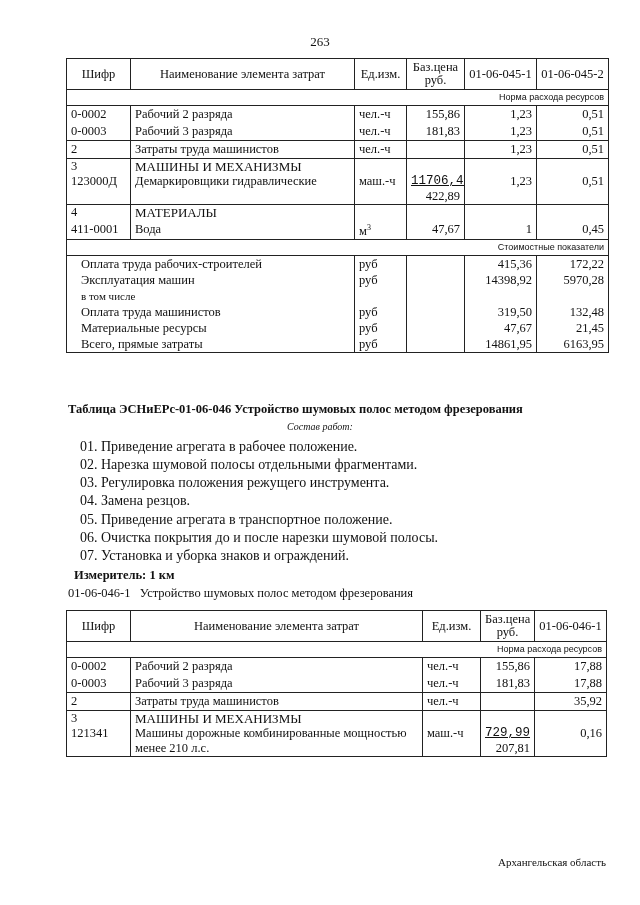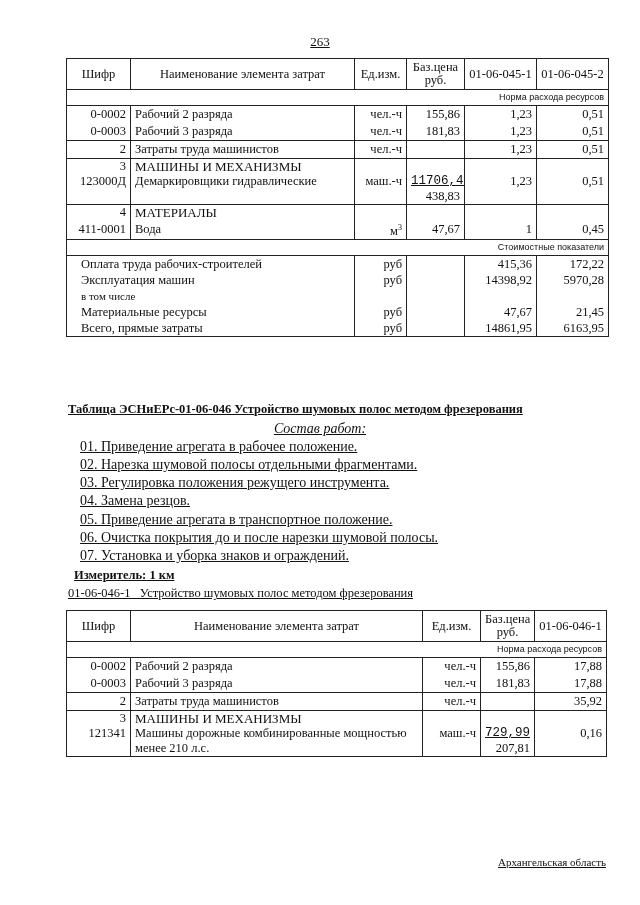--- a/index.html
+++ b/index.html
@@ -1,47 +1,47 @@
 <!DOCTYPE html>
 <html><head>
 <meta charset="utf-8">
 <style>
   html, body { margin: 0; padding: 0; background: #ffffff; }
   body {
     width: 640px; height: 905px; position: relative; overflow: hidden;
     font-family: "Liberation Serif", "DejaVu Serif", serif;
     color: #111; font-size: 12.5px;
   }
-  .abs { position: absolute; text-decoration: underline; }
+  .abs { position: absolute; }
   .page-num { left: 0; width: 640px; top: 34px; text-align: center; font-size: 13px; }
 
   table.est {
     position: absolute; border-collapse: collapse; table-layout: fixed;
     font-size: 12.5px;
   }
   table.est td, table.est th {
     border: 1px solid #222; padding: 0 4px; vertical-align: middle;
     font-weight: normal; line-height: 15px; white-space: nowrap; overflow: hidden;
   }
   table.est th { height: 30px; line-height: 13px; }
   .sub-header td { height: 14px; font-family: "Liberation Sans", "DejaVu Sans", sans-serif; font-size: 9px; text-align: right; line-height: 12px; }
-  .c { text-align: right; }
+  .c { text-align: left; }
   .r { text-align: right; }
   .b { font-weight: bold; }
   .nb-top td { border-top: none !important; }
   .nb-bottom td { border-bottom: none !important; }
   .under { text-decoration: underline; font-family: Liberation Mono, monospace; }
   .sec-title { font-weight: bold; font-size: 13px; }
   .two td { height: 17px; }
 
   .sum td { border-top: none !important; border-bottom: none !important; height: 16px; }
   .sum td.lbl { padding-left: 14px; }
 
   .title-line { left: 68px; top: 402px; font-weight: bold; font-size: 12.5px; }
-  .sostav { left: 0; width: 640px; top: 421px; text-align: center; font-style: italic; font-size: 14px; }
+  .sostav { left: 0; width: 640px; top: 421px; text-align: center; font-style: italic; font-size: 10px; }
   .work { left: 80px; font-size: 14px; }
   .izmer { left: 74px; top: 568px; font-weight: bold; font-size: 12.5px; }
   .item-line { left: 68px; top: 586px; font-size: 12.5px; }
   .footer { left: 498px; top: 856px; font-size: 11px; }
   sup { font-size: 8px; }
 </style>
 </head>
 <body>
 
 <div class="abs page-num">263</div>
@@ -98,21 +98,21 @@
     <td></td>
     <td></td>
     <td></td>
   </tr>
   <tr class="nb-top">
     <td class="c" style="vertical-align:top">123000Д</td>
     <td style="vertical-align:top">Демаркировщики гидравлические</td>
     <td class="c" style="vertical-align:top">маш.-ч</td>
     <td class="r">
       <div class="under">11706,44</div>
-      <div>438,83</div>
+      <div>422,89</div>
     </td>
     <td class="r" style="vertical-align:top">1,23</td>
     <td class="r" style="vertical-align:top">0,51</td>
   </tr>
   <tr class="nb-bottom">
     <td class="c b">4</td>
     <td class="sec-title">МАТЕРИАЛЫ</td>
     <td></td>
     <td></td>
     <td></td>
@@ -142,20 +142,27 @@
     <td></td>
     <td class="r b">14398,92</td>
     <td class="r b">5970,28</td>
   </tr>
   <tr class="sum">
     <td colspan="2" class="lbl" style="font-size:11px">в том числе</td>
     <td class="c"></td>
     <td></td>
     <td class="r"></td>
     <td class="r"></td>
+  </tr>
+  <tr class="sum">
+    <td colspan="2" class="lbl">Оплата труда машинистов</td>
+    <td class="c">руб</td>
+    <td></td>
+    <td class="r">319,50</td>
+    <td class="r">132,48</td>
   </tr>
   <tr class="sum">
     <td colspan="2" class="lbl b">Материальные ресурсы</td>
     <td class="c b">руб</td>
     <td></td>
     <td class="r b">47,67</td>
     <td class="r b">21,45</td>
   </tr>
   <tr class="sum" style="border-bottom:1px solid #222">
     <td colspan="2" class="lbl b" style="border-bottom:1px solid #222 !important">Всего, прямые затраты</td>

